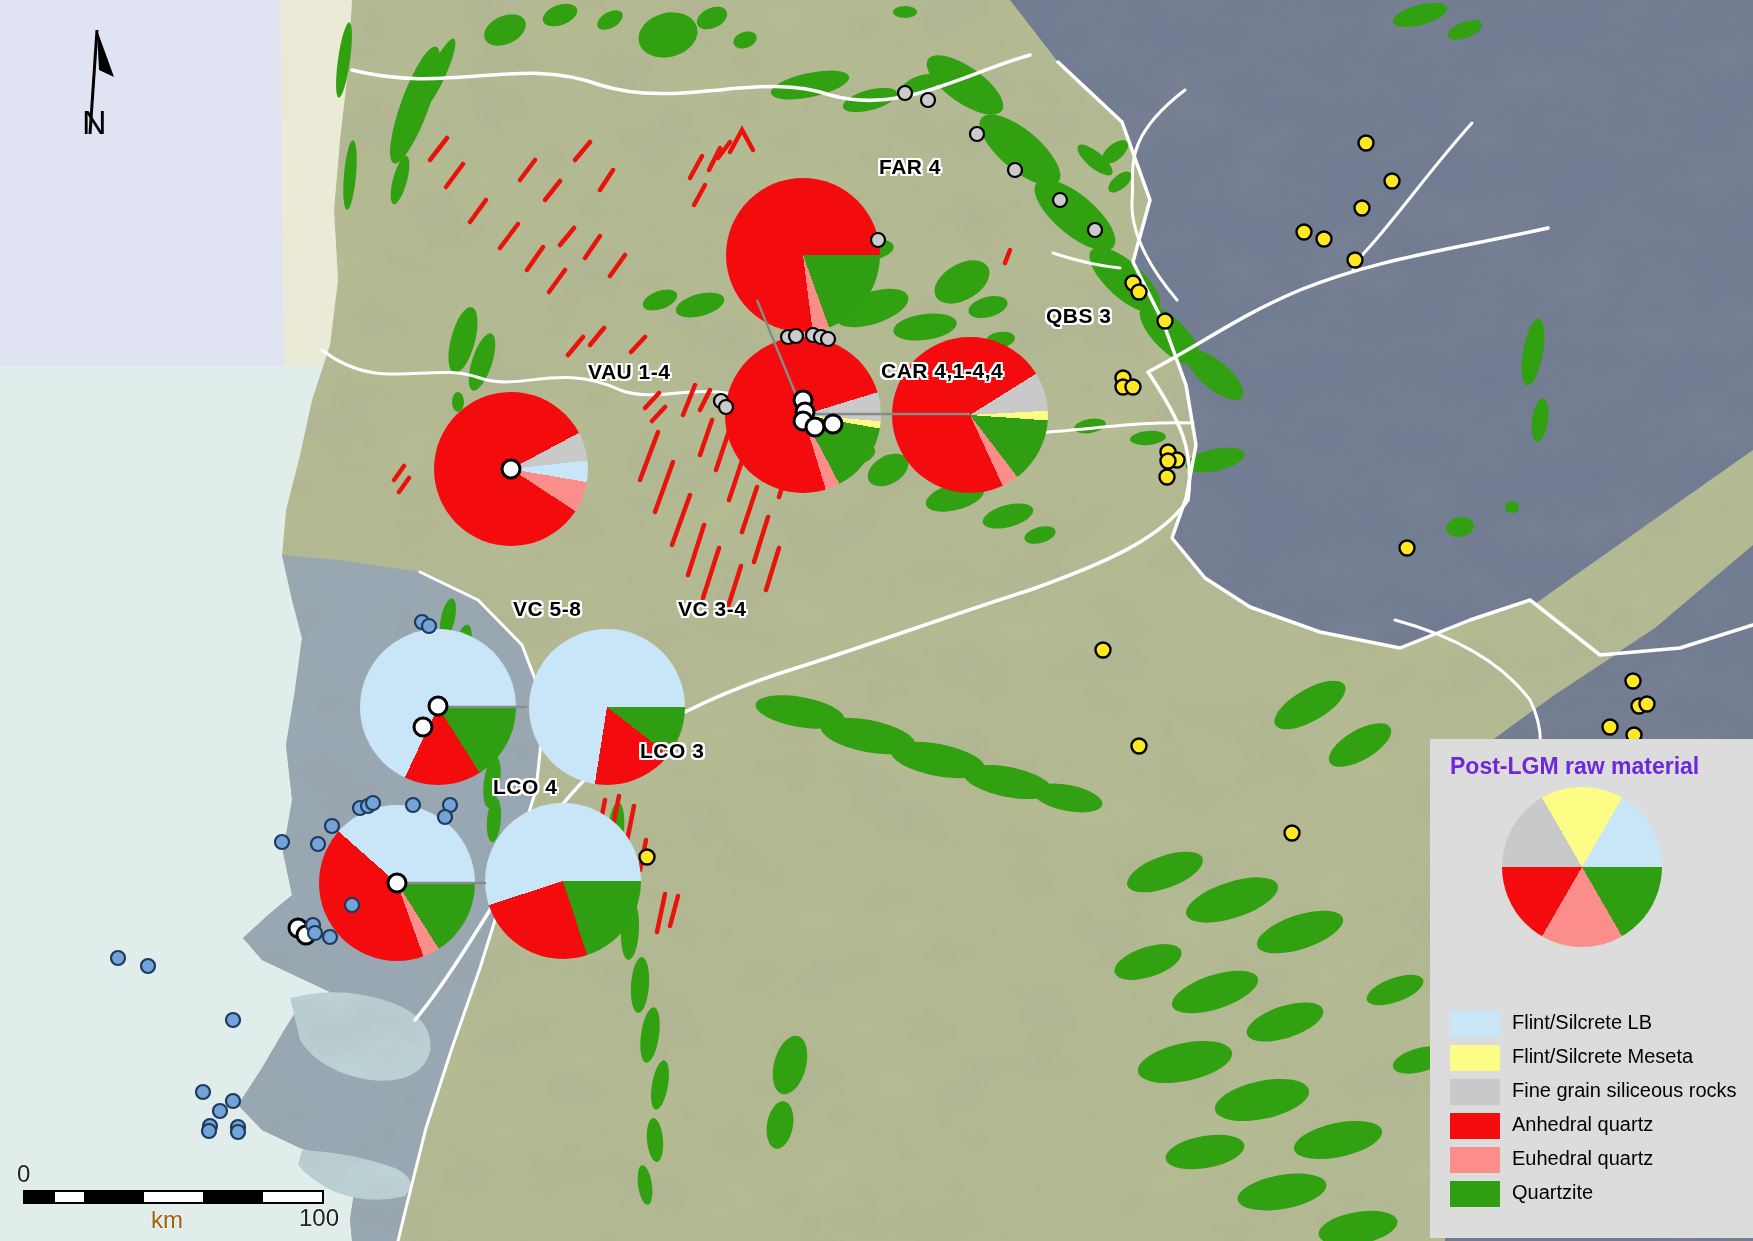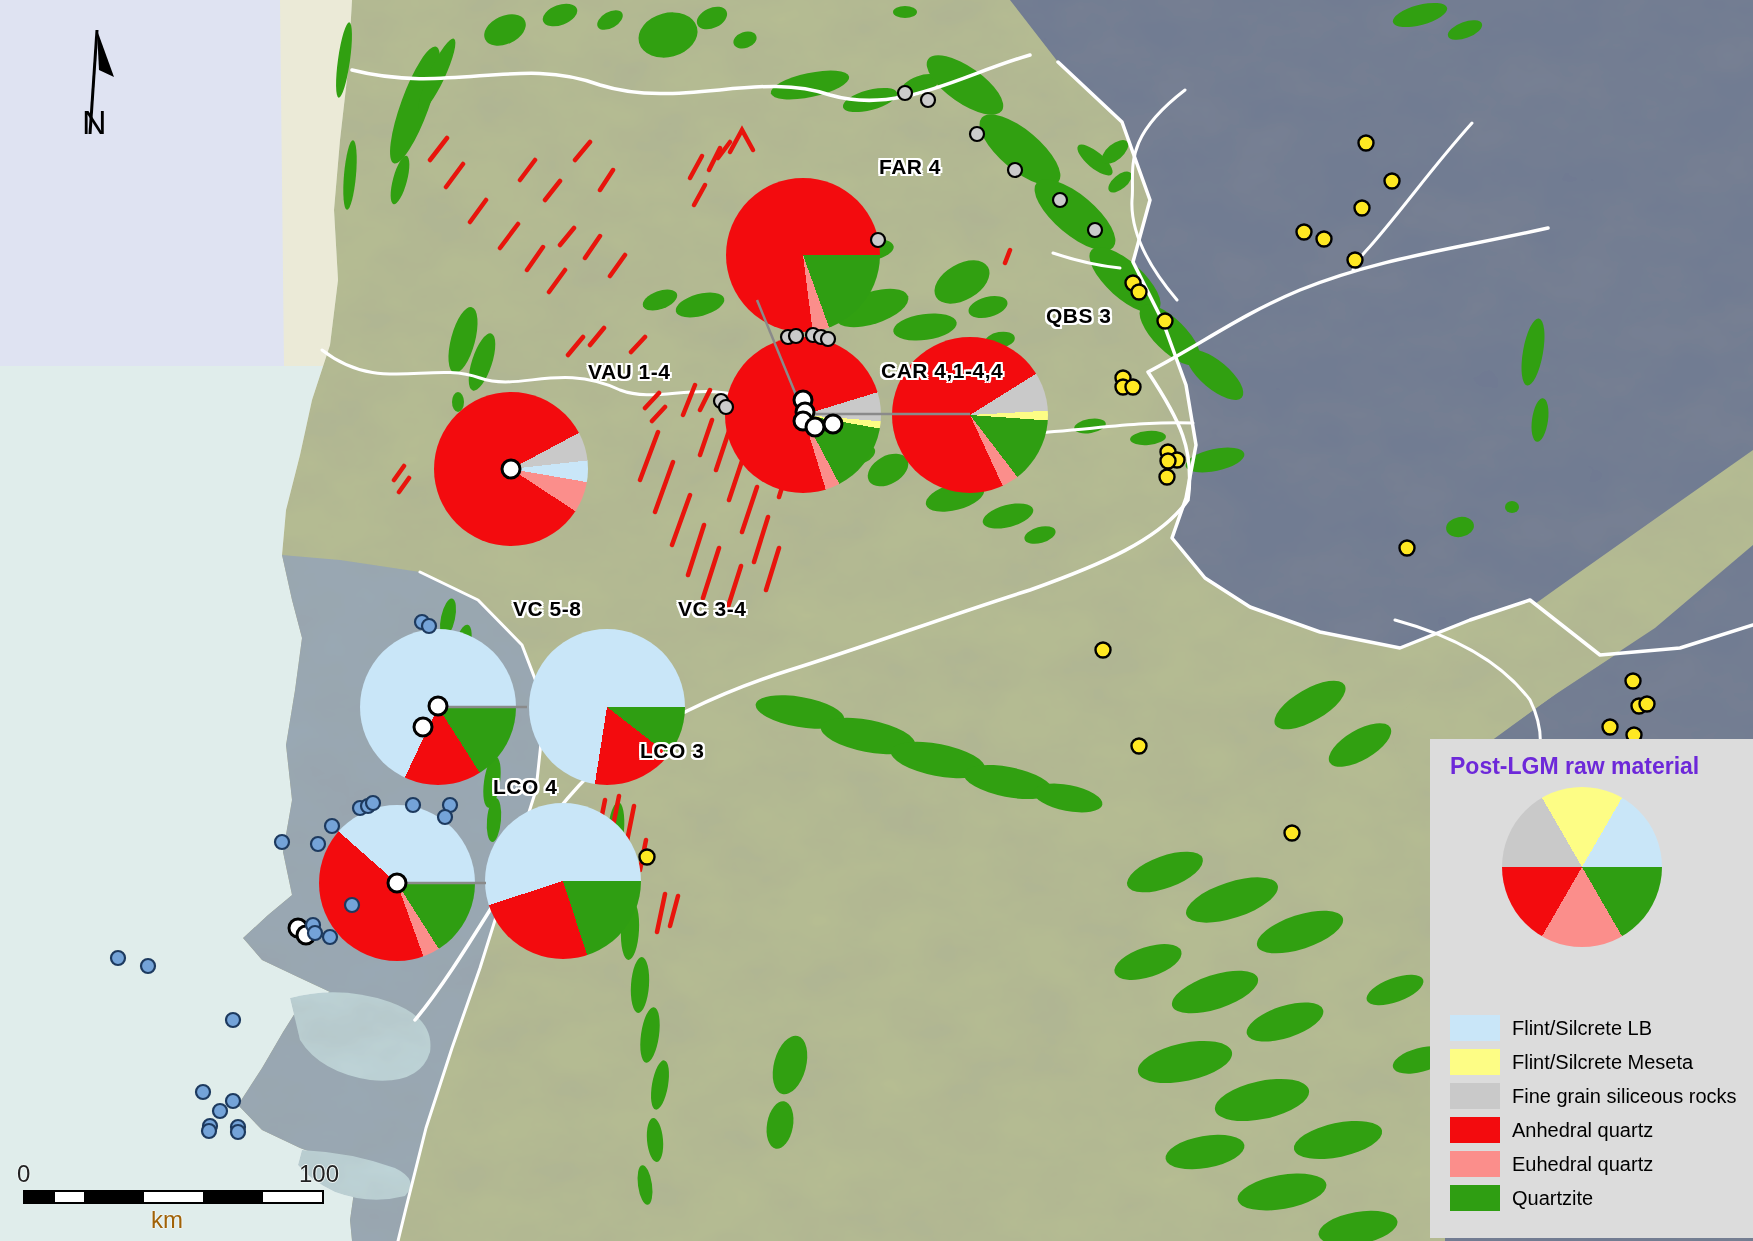--- a/index.html
+++ b/index.html
@@ -16,29 +16,29 @@
       -2px -2px 0 #fff,2px -2px 0 #fff,-2px 2px 0 #fff,2px 2px 0 #fff;
   }
   
   .legend{
     position:absolute; left:1430px; top:739px; width:323px; height:499px;
     background:#dcdcdc; box-sizing:border-box; padding:14px 0 0 20px;
   }
   .legend-title{font-weight:bold; font-size:23px; color:#6d28d9; padding-left:0px;}
   .legend-pie{position:absolute; left:72px; top:48px; width:160px; height:160px; border-radius:50%;}
   .legend-items{position:absolute; left:20px; top:272px; width:290px;}
-  .legend-item{display:flex; align-items:center; height:34px;}
+  .legend-item{display:flex; align-items:flex-start; height:34px;}
   .legend-swatch{width:50px; height:26px; margin-right:12px; flex:0 0 auto;}
   .legend-label{font-size:20px; color:#000; white-space:nowrap;}
   
   .scalebar{position:absolute; left:23px; top:1160px; width:320px; height:76px;}
   .sb-num{position:absolute; top:0; font-size:24px; color:#222;
      text-shadow:-1px 0 0 #eef5f4,1px 0 0 #eef5f4,0 -1px 0 #eef5f4,0 1px 0 #eef5f4;}
   .sb-num.start{left:-6px;}
-  .sb-num.end{left:276px;}
+  .sb-num.end{left:276px;margin-top:44px;}
   .sb-bar{position:absolute; left:0; top:30px; width:297px; height:10px; border:2px solid #000; display:flex;}
   .sb-seg{height:10px;}
   .sb-unit{position:absolute; top:46px; left:128px; font-size:24px; color:#a16207;
      text-shadow:-1px 0 0 #eef5f4,1px 0 0 #eef5f4,0 -1px 0 #eef5f4,0 1px 0 #eef5f4;}
   
   .north{position:absolute; left:70px; top:22px; width:60px; height:125px;}
 </style>
 </head>
 <body>
 

